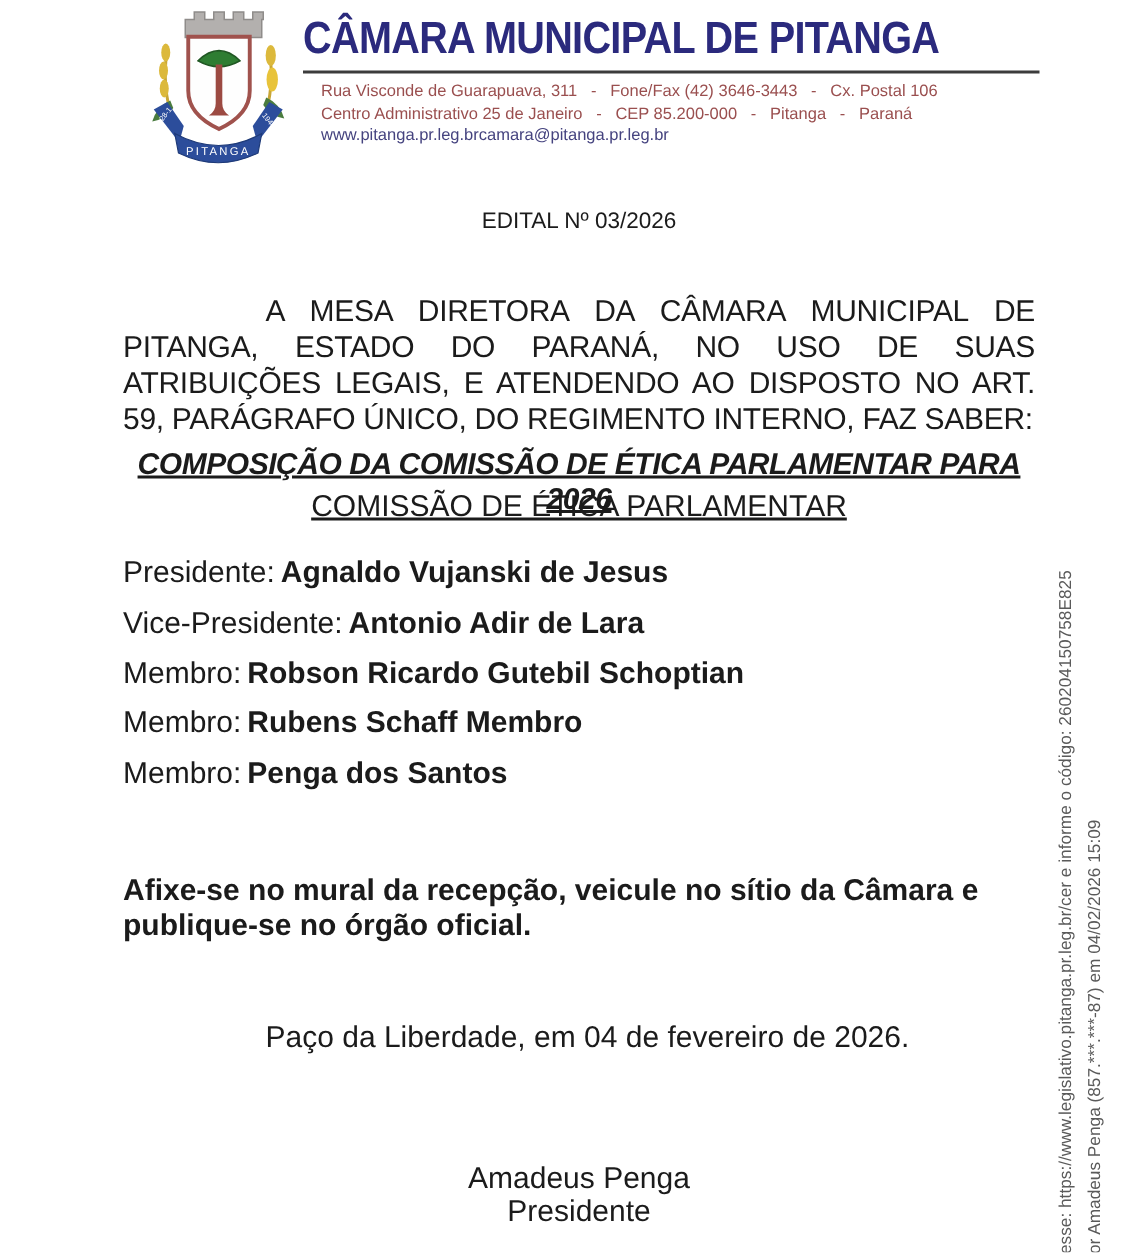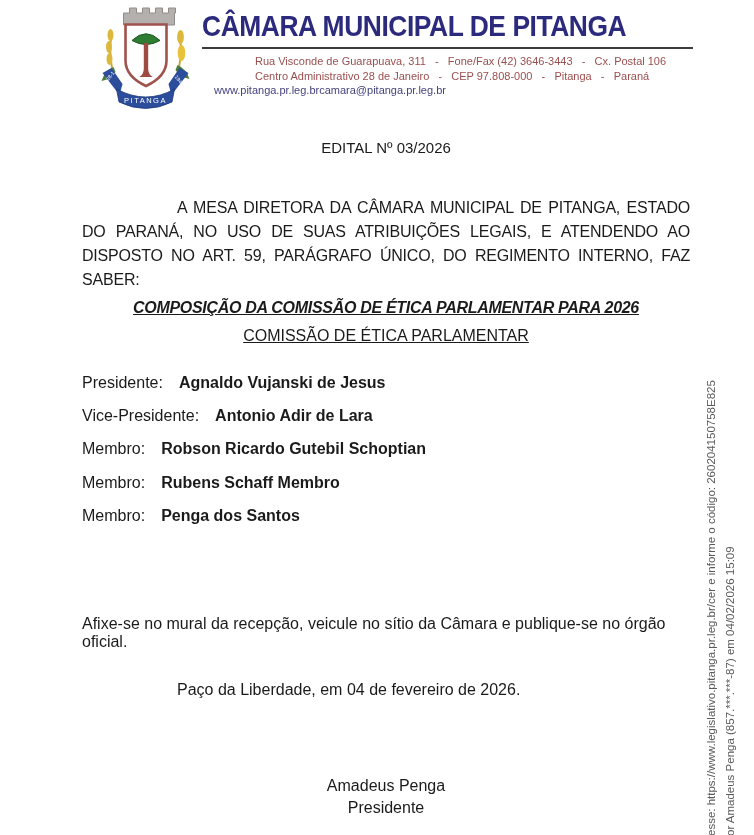--- a/index.html
+++ b/index.html
@@ -15,32 +15,32 @@
   .org-title{
     font-size:30px; font-weight:700; letter-spacing:-0.5px; white-space:nowrap;
     color:var(--c-title,#2b2a7d); transform:scaleX(0.88); transform-origin:0 0;
     margin-top:6px;
   }
   .title-rule{height:2px; background:var(--c-rule,#3c3c3c); width:491px; margin-top:4px;}
   .address-block{
     margin-left:12px; margin-top:5px; width:451px;
     font-size:11px; line-height:14.5px; color:var(--c-address,#9a4f4f);
   }
-  .addr-line{white-space:pre;margin-left:41px;}
+  .addr-line{white-space:pre;}
   .addr-links{display:flex; justify-content:flex-start; color:var(--c-link,#45437f);}
   
-  .textblock{position:absolute; left:82px; width:608px; font-size:16px;}
+  .textblock{position:absolute; left:82px; width:608px; font-size:20px;}
   .edital-no{top:139px; text-align:center; font-weight:400; font-size:15px;}
   .intro{top:196px; text-align:justify; text-indent:95px; line-height:24px; letter-spacing:-0.2px;}
   .heading-main{top:299px; text-align:center; font-weight:700; text-decoration:underline; letter-spacing:-0.3px;font-style:italic;}
   .heading-sub{top:327px; text-align:center; text-decoration:underline;}
   .members{top:366px;}
-  .member-row{height:33.4px; display:flex; align-items:center;gap:12px;}
+  .member-row{height:33.4px; display:flex; align-items:center;}
   .member-name{font-weight:700; margin-left:4px;}
-  .afixe{top:615px;}
+  .afixe{top:583px;font-weight:bold;}
   .paco{top:681px; padding-left:95px; box-sizing:border-box;}
   .signature{top:775px; text-align:center; line-height:22px;}
   
   .vtext{
     position:absolute; transform:rotate(-90deg); transform-origin:0 0;
     white-space:nowrap; font-size:11.5px; line-height:16px;
     color:var(--c-sidebar,#5a5a5a); letter-spacing:0;
   }
   .vline1{left:722px; top:836px;}
   .vline2{left:703px; top:836px;}
@@ -83,21 +83,21 @@
       <text x="50" y="100" text-anchor="middle" font-size="7.5" letter-spacing="1.5" fill="#ffffff" font-family="Liberation Sans, sans-serif">PITANGA</text>
       <text x="13" y="78" font-size="5" fill="#ffffff" transform="rotate(-52 13 78)" font-family="Liberation Sans, sans-serif">28-1</text>
       <text x="79" y="74" font-size="5" fill="#ffffff" transform="rotate(52 79 74)" font-family="Liberation Sans, sans-serif">1944</text>
     </svg>
 
     <div class="header-right">
       <div class="org-title">CÂMARA MUNICIPAL DE PITANGA</div>
       <div class="title-rule"></div>
       <div class="address-block">
         <div class="addr-line">Rua Visconde de Guarapuava, 311   -   Fone/Fax (42) 3646-3443   -   Cx. Postal 106</div>
-        <div class="addr-line">Centro Administrativo 28 de Janeiro   -   CEP 97.808-000   -   Pitanga   -   Paraná</div>
+        <div class="addr-line">Centro Administrativo 25 de Janeiro   -   CEP 85.200-000   -   Pitanga   -   Paraná</div>
         <div class="addr-links">
           <span>www.pitanga.pr.leg.br</span>
           <span>camara@pitanga.pr.leg.br</span>
         </div>
       </div>
     </div>
   </div>
 
   <div class="textblock edital-no">EDITAL Nº 03/2026</div>
 

